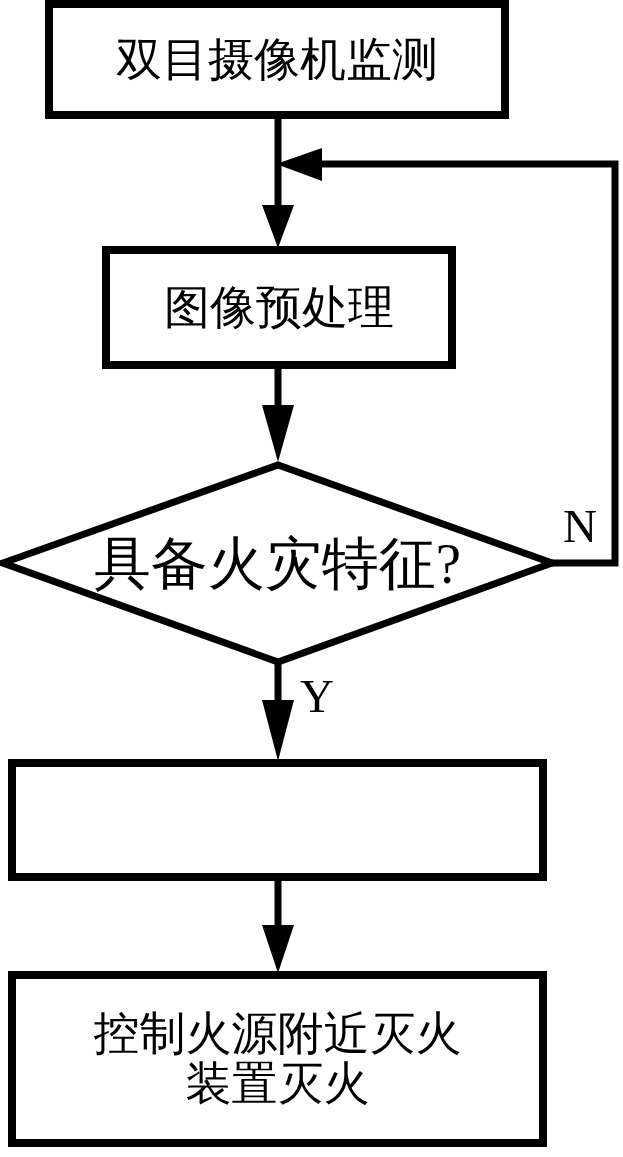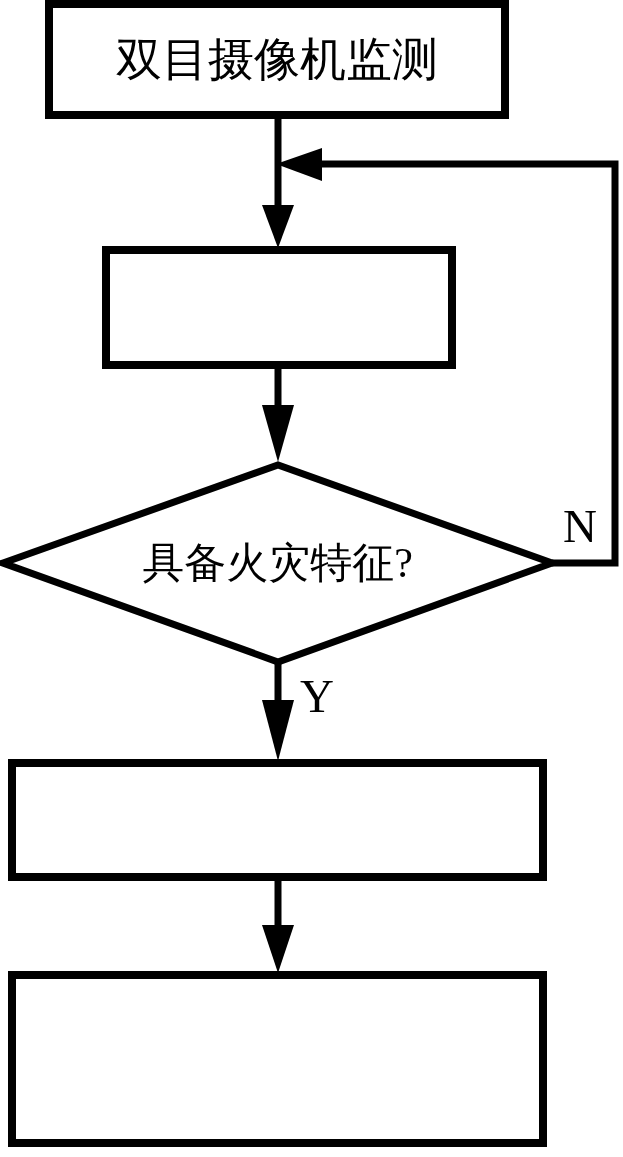--- a/index.html
+++ b/index.html
@@ -28,21 +28,21 @@
     align-items: center;
     justify-content: center;
     text-align: center;
     color: #000000;
     font-family: "Liberation Serif", "DejaVu Serif", serif;
     line-height: 1.08;
     white-space: pre-line;
     pointer-events: none;
   }
   .proc-text { font-size: 46px; letter-spacing: 0px; }
-  .dec-text  { font-size: 42px; }
+  .dec-text  { font-size: 57px; }
   .edge-label {
     position: absolute;
     color: #000000;
     font-family: "Liberation Serif", "DejaVu Serif", serif;
     font-size: 47px;
     line-height: 1;
   }
 </style>
 </head>
 <body>
@@ -82,22 +82,25 @@
     </g>
 
     <g>
       <path d="M 552,563 L 615,563 L 615,164 L 300,164" fill="none" stroke="#000000" stroke-width="7" stroke-linecap="butt" stroke-linejoin="miter"></path>
       <polygon points="276,164 322,148 322,181" fill="#000000"></polygon>
     </g>
   </svg>
 
   <div class="node-text proc-text" style="left:49px; top:4px; width:456px; height:111px;">双目摄像机监测</div>
 
+  <div class="node-text proc-text" style="left:106px; top:250px; width:346px; height:115px;">图像预处理</div>
 
   <div class="node-text dec-text" style="left:0px; top:462px; width:555px; height:203px;">具备火灾特征?</div>
 
 
+  <div class="node-text proc-text" style="left:12px; top:975px; width:531px; height:168px;">控制火源附近灭火
+装置灭火</div>
 
   <div class="edge-label" style="left:563px; top:503px;">N</div>
 
   <div class="edge-label" style="left:300px; top:673px;">Y</div>
 
 </div>
 
 </body></html>

